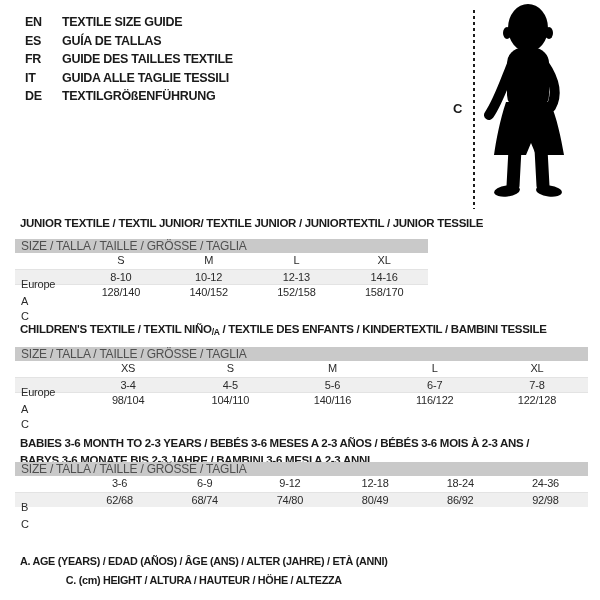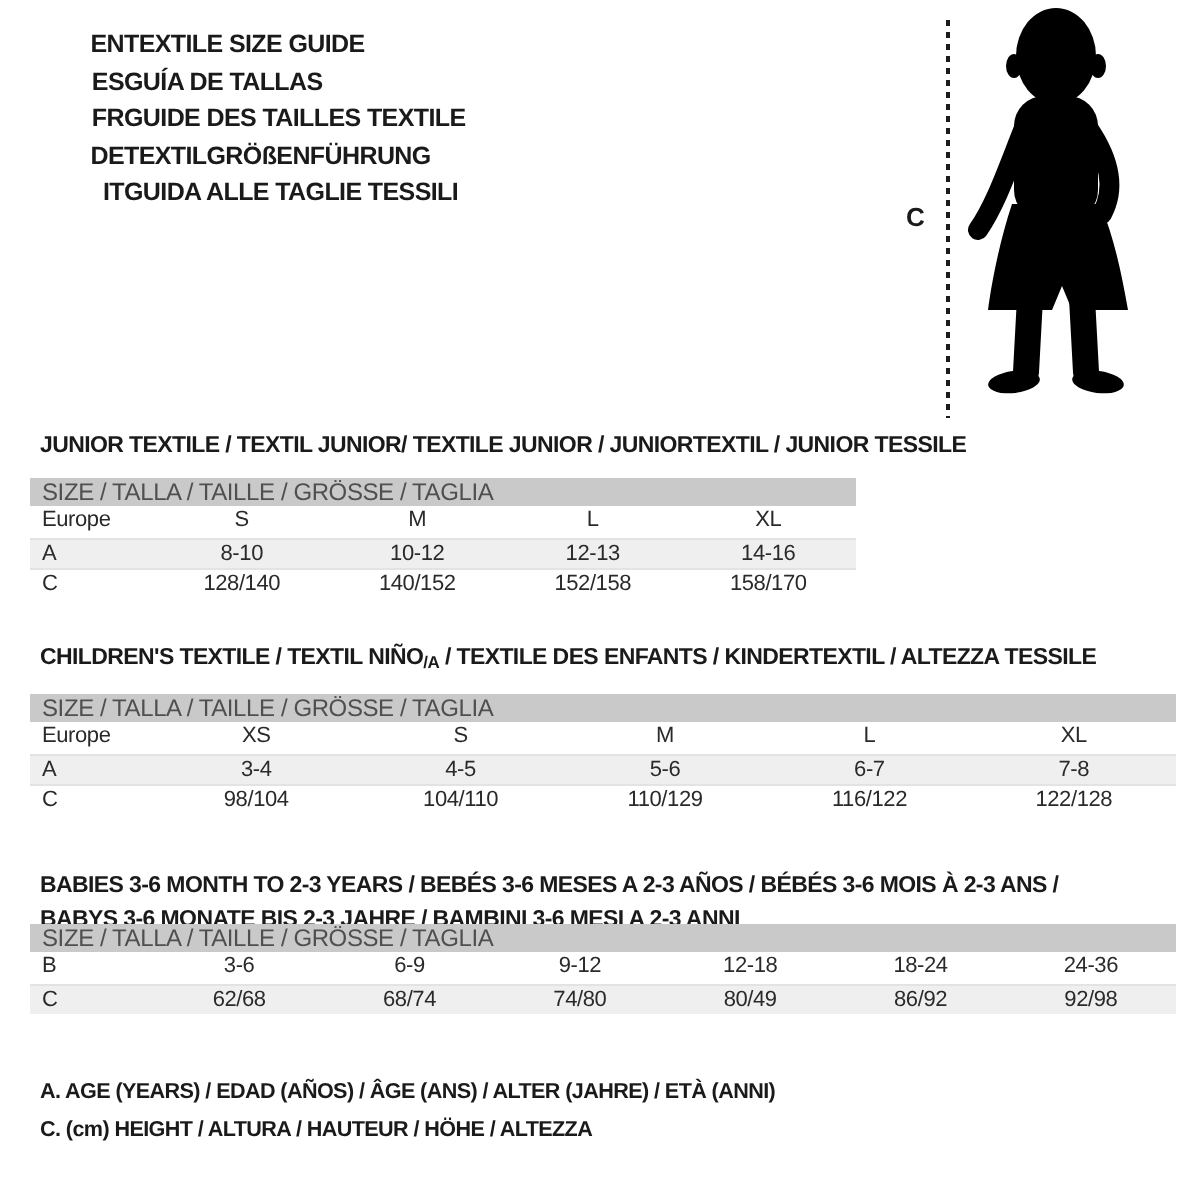--- a/index.html
+++ b/index.html
@@ -10,21 +10,21 @@
     --silhouette:#000000;
   }
   *{margin:0;padding:0;box-sizing:border-box;}
   html,body{background:#ffffff;}
   body{
     width:600px;height:600px;position:relative;overflow:hidden;
     font-family:"Liberation Sans", sans-serif;color:var(--text);
   }
   
   .lang-list{position:absolute;left:25px;top:13px;}
-  .lang-row{display:flex;height:18.5px;line-height:18.5px;font-size:12.5px;font-weight:bold;letter-spacing:-0.3px;text-align:right;}
+  .lang-row{display:flex;height:18.5px;line-height:18.5px;font-size:12.5px;font-weight:bold;letter-spacing:-0.3px;}
   .lang-code{width:37px;}
   
   .figure{position:absolute;left:450px;top:2px;width:148px;height:212px;}
   .c-label{position:absolute;left:3px;top:99px;font-size:13px;font-weight:bold;}
   .dotted-line{
     position:absolute;left:23px;top:8px;width:2px;height:199px;
     background-image:repeating-linear-gradient(to bottom,#1c1c1c 0px,#1c1c1c 3px,transparent 3px,transparent 6px);
   }
   .baby-svg{position:absolute;left:30px;top:0px;}
   
@@ -38,49 +38,49 @@
   .table-junior{top:239px;width:413px;}
   .table-children{top:347px;width:573px;}
   .table-babies{top:462px;width:573px;}
   .size-bar{
     height:14px;line-height:14px;background:var(--header-bar);color:var(--bar-text);
     font-size:12px;padding-left:6px;letter-spacing:-0.2px;
   }
   .trow{display:flex;height:15.5px;line-height:15.5px;font-size:11px;letter-spacing:-0.2px;color:#2a2a2a;}
   .trow + .trow{border-top:1px solid #e3e3e3;}
   .trow.shaded{background:var(--shaded-row);}
-  .tlabel{width:62px;padding-left:6px;}
+  .tlabel{width:62px;padding-left:6px;margin-top:24px;}
   .tcell{flex:1;text-align:center;}
   
-  .footnotes{position:absolute;left:20px;top:537px;}
+  .footnotes{position:absolute;left:20px;top:552px;text-align:center;}
   .footnote{height:18.5px;line-height:18.5px;font-size:10.8px;font-weight:bold;letter-spacing:-0.3px;}
 </style>
 </head>
 <body>
 
 <div class="lang-list">
   <div class="lang-row">
     <span class="lang-code">EN</span>
     <span class="lang-label">TEXTILE SIZE GUIDE</span>
   </div>
   <div class="lang-row">
     <span class="lang-code">ES</span>
     <span class="lang-label">GUÍA DE TALLAS</span>
   </div>
   <div class="lang-row">
     <span class="lang-code">FR</span>
     <span class="lang-label">GUIDE DES TAILLES TEXTILE</span>
   </div>
   <div class="lang-row">
+    <span class="lang-code">IT</span>
+    <span class="lang-label">GUIDA ALLE TAGLIE TESSILI</span>
+  </div>
+  <div class="lang-row">
     <span class="lang-code">DE</span>
     <span class="lang-label">TEXTILGRÖßENFÜHRUNG</span>
-  </div>
-  <div class="lang-row">
-    <span class="lang-code">IT</span>
-    <span class="lang-label">GUIDA ALLE TAGLIE TESSILI</span>
   </div>
 </div>
 
 <div class="figure">
   <span class="c-label">C</span>
   <div class="dotted-line"></div>
   <svg class="baby-svg" width="90" height="205" viewBox="0 0 90 205" fill="#000">
     <ellipse cx="48" cy="26" rx="20" ry="24"></ellipse>
     <ellipse cx="27" cy="31" rx="4" ry="6"></ellipse>
     <ellipse cx="69" cy="31" rx="4" ry="6"></ellipse>
@@ -117,21 +117,21 @@
         <span class="tlabel">C</span>
         <span class="tcell">128/140</span>
         <span class="tcell">140/152</span>
         <span class="tcell">152/158</span>
         <span class="tcell">158/170</span>
       </div>
     </div>
 </div>
 
 <div class="sec-title title-children">
-  <span>CHILDREN'S TEXTILE / TEXTIL NIÑO</span><span class="subA">/A</span><span> / TEXTILE DES ENFANTS / KINDERTEXTIL / ALTEZZA TESSILE</span>
+  <span>CHILDREN'S TEXTILE / TEXTIL NIÑO</span><span class="subA">/A</span><span> / TEXTILE DES ENFANTS / KINDERTEXTIL / BAMBINI TESSILE</span>
 </div>
 <div class="ttable table-children">
   <div class="size-bar">SIZE / TALLA / TAILLE / GRÖSSE / TAGLIA</div>
   <div>
       <div class="trow">
         <span class="tlabel">Europe</span>
         <span class="tcell">XS</span>
         <span class="tcell">S</span>
         <span class="tcell">M</span>
         <span class="tcell">L</span>
@@ -142,21 +142,21 @@
         <span class="tcell">3-4</span>
         <span class="tcell">4-5</span>
         <span class="tcell">5-6</span>
         <span class="tcell">6-7</span>
         <span class="tcell">7-8</span>
       </div>
       <div class="trow">
         <span class="tlabel">C</span>
         <span class="tcell">98/104</span>
         <span class="tcell">104/110</span>
-        <span class="tcell">110/129</span>
+        <span class="tcell">140/116</span>
         <span class="tcell">116/122</span>
         <span class="tcell">122/128</span>
       </div>
     </div>
 </div>
 
 <div class="sec-title title-babies">
   <div>BABIES 3-6 MONTH TO 2-3 YEARS / BEBÉS 3-6 MESES A 2-3 AÑOS / BÉBÉS 3-6 MOIS À 2-3 ANS /</div>
   <div>BABYS 3-6 MONATE BIS 2-3 JAHRE / BAMBINI 3-6 MESI A 2-3 ANNI</div>
 </div>

